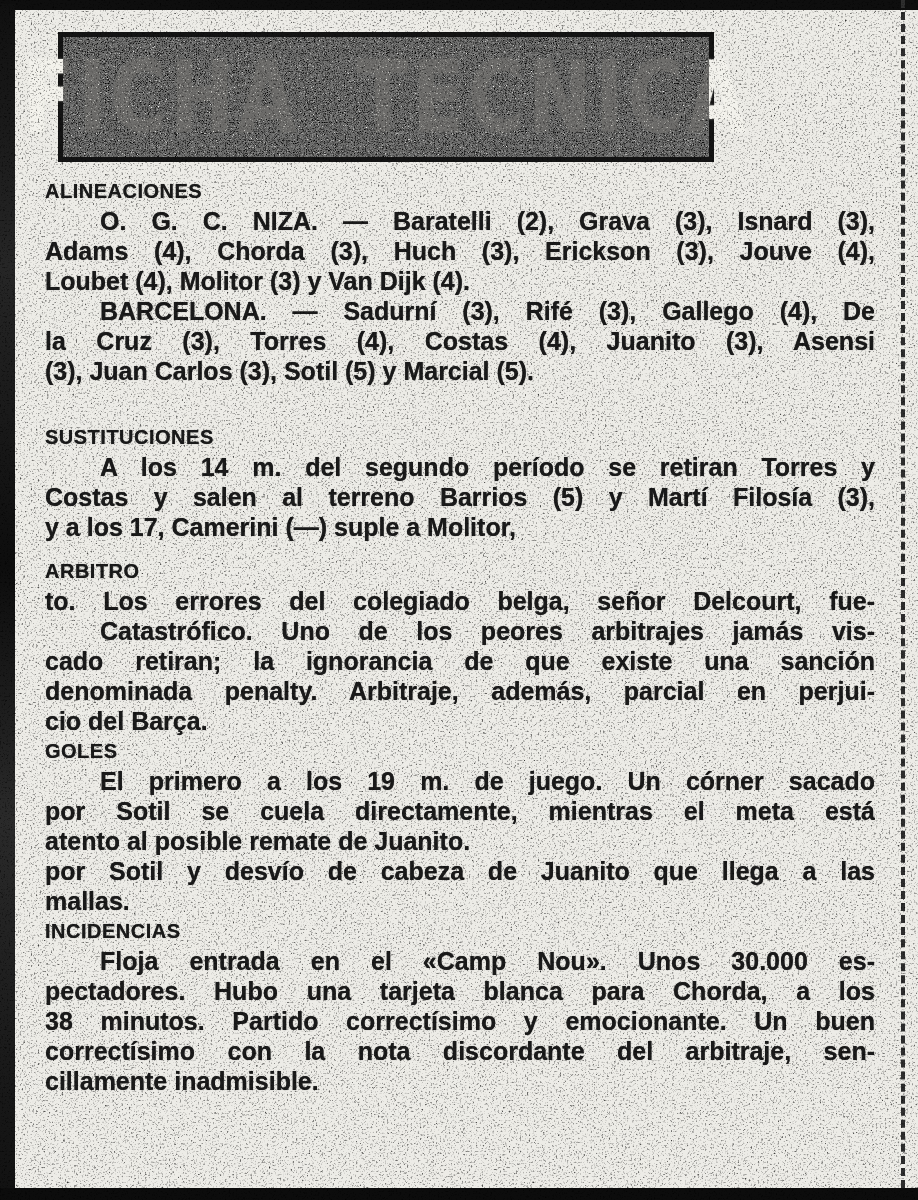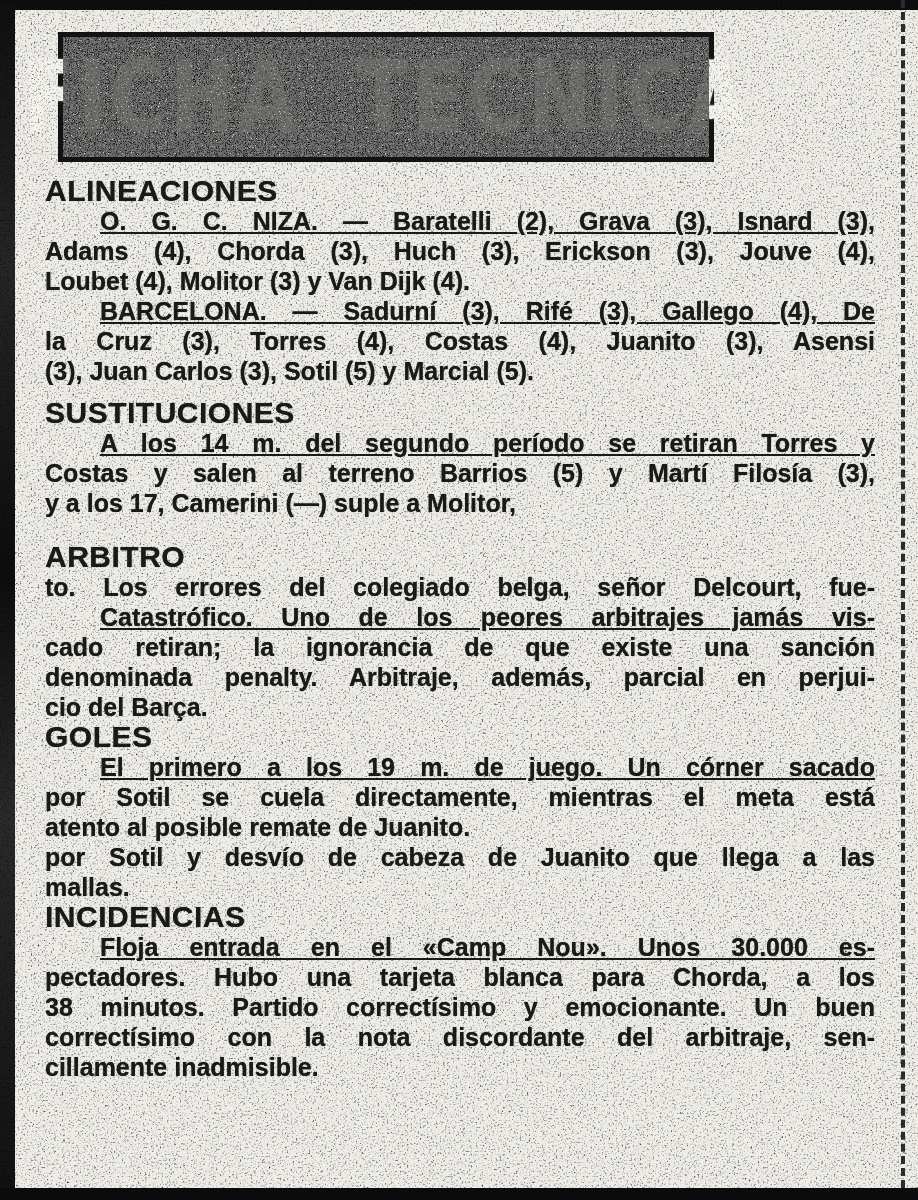--- a/index.html
+++ b/index.html
@@ -34,26 +34,26 @@
     transform:scaleY(1.22) scaleX(0.93);
     text-shadow:0 0 2px rgba(240,240,235,.6);
   }
 
   
   .content {
     position:absolute; left:45px; top:176px; width:830px;
     color:#1b1b1b; font-size:25px; font-weight:700; line-height:30px;
     text-shadow:0 0 .7px rgba(25,25,25,.85);
   }
-  .heading { font-size:30px; letter-spacing:.5px; height:30px; }
+  .heading { font-size:20px; letter-spacing:.5px; height:30px; }
   .ln      { height:30px; overflow:hidden; }
   .ln.j    { text-align:justify; text-align-last:justify; }
-  .ln.ind  { text-indent:55px;text-decoration:underline; }
-  .sec-sustituciones { margin-top:12px; }
-  .sec-arbitro       { margin-top:24px; }
+  .ln.ind  { text-indent:55px; }
+  .sec-sustituciones { margin-top:36px; }
+  .sec-arbitro       { margin-top:14px; }
 
   
   .page-grain { position:absolute; left:0; top:0; width:918px; height:1200px;
                 pointer-events:none; z-index:50; }
   .defs-svg { position:absolute; width:0; height:0; }
 </style>
 </head>
 <body>
 
 <svg class="defs-svg" aria-hidden="true">

